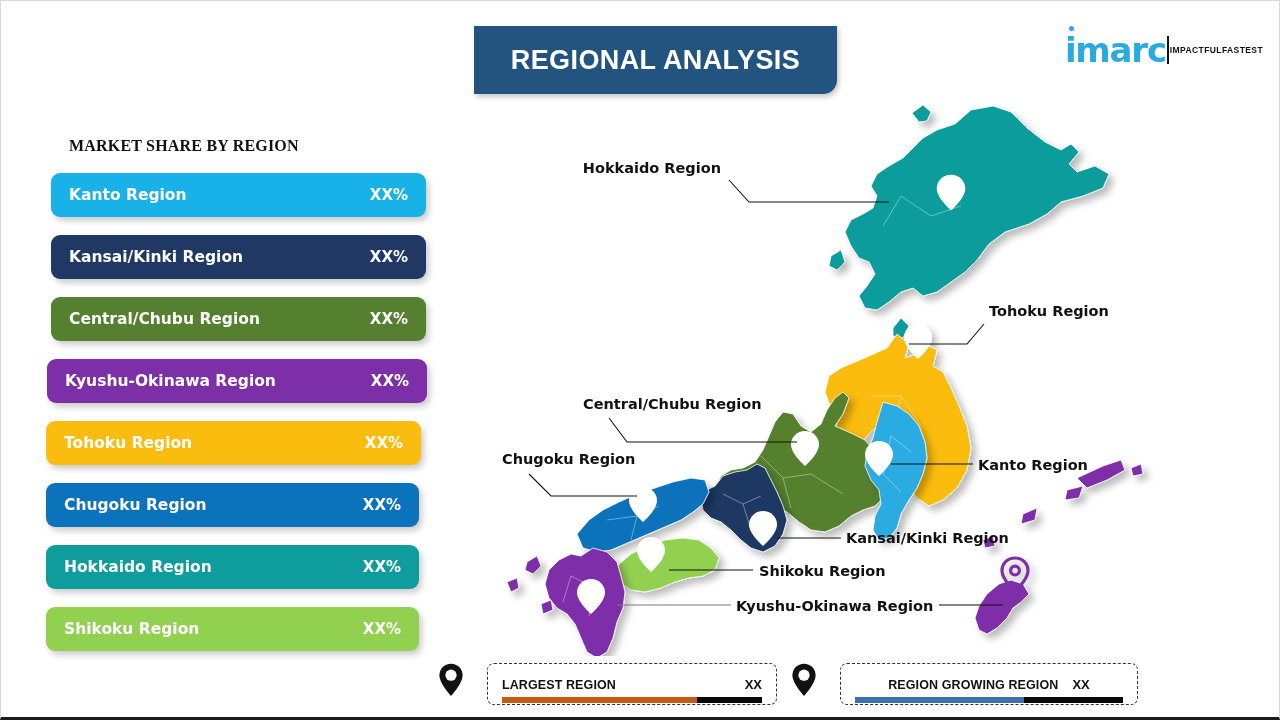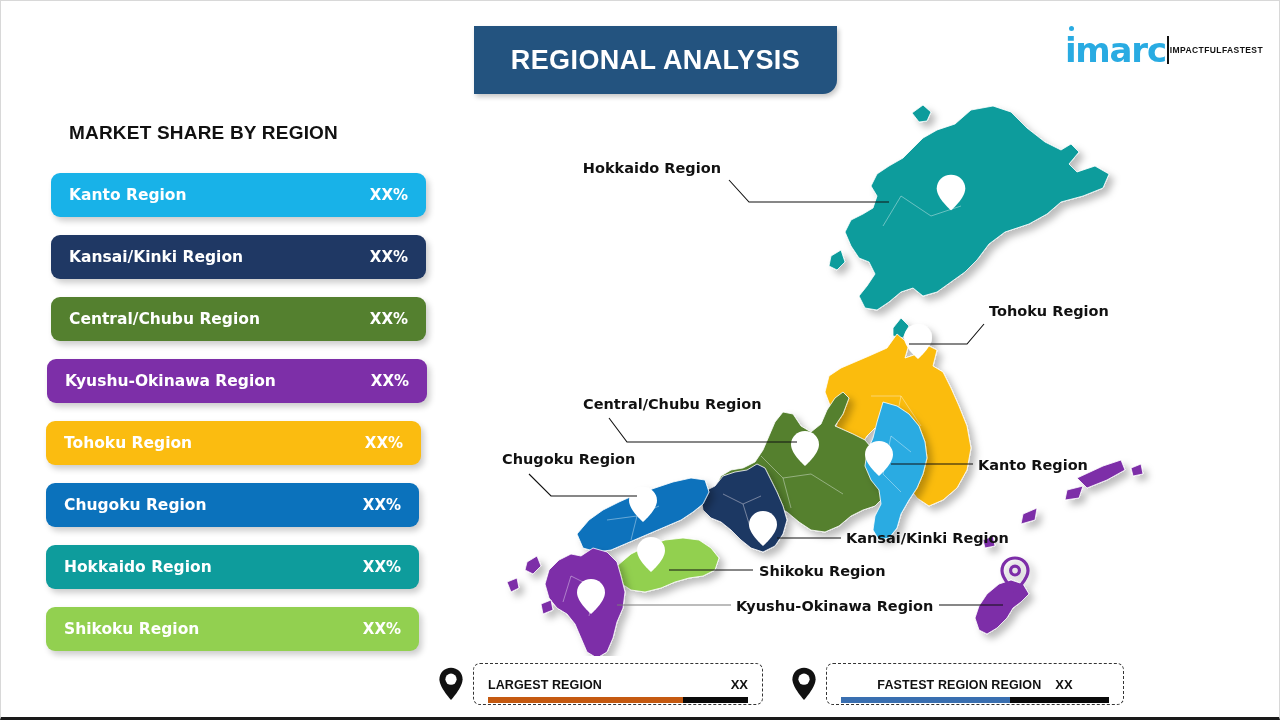--- a/index.html
+++ b/index.html
@@ -57,23 +57,24 @@
   }
   #logo .bar { width: 2px; height: 28px; background: #111; }
   #logo .tag { display: flex; flex-direction: row; justify-content: center; }
   #logo .tag span {
     font-size: 8.5px; font-weight: bold; color: #111;
     letter-spacing: 0.4px; line-height: 11px;
   }
 
   
   #panel-title {
-    position: absolute; left: 68px; top: 121px;
-    font-size: 19px; font-weight: bold; color: #111;
+    position: absolute; left: 68px; top: 136px;
+    font-size: 16px; font-weight: bold; color: #111;
     letter-spacing: 0.2px;
+    font-family: Liberation Serif, serif;
   }
   #legend { position: absolute; left: 0; top: 172px; width: 440px; }
   .legend-row {
     position: relative;
     height: 44px;
     margin-bottom: 18px;
     border-radius: 9px;
     display: flex; align-items: center;
     box-shadow: 3px 4px 6px rgba(0,0,0,0.20);
     padding: 0 18px 0 18px;
@@ -98,21 +99,21 @@
   .callout { stroke: #111; stroke-width: 1.1; fill: none; }
   .callout-grey { stroke: #7a7a7a; stroke-width: 1.1; fill: none; }
   .map-label {
     font-family: "DejaVu Sans", sans-serif;
     font-size: 14.5px; font-weight: bold; fill: #111;
   }
 
   
   .footer-item {
     position: absolute; top: 662px;
-    display: flex; align-items: center; gap: 9px;
+    display: flex; align-items: flex-start; gap: 23px;
   }
   #footer-largest { left: 437px; }
   #footer-fastest { left: 790px; }
   .pin-ico { width: 26px; height: 34px; flex: 0 0 auto; }
   .footer-box {
     border: 1.6px dashed #333;
     border-radius: 7px;
     height: 42px;
     padding: 5px 14px 6px 14px;
     display: flex; flex-direction: column; justify-content: center;
@@ -355,21 +356,21 @@
     </div>
   </div>
 
   <div class="footer-item" id="footer-fastest">
     <svg class="pin-ico" viewBox="0 0 26 34">
       <path d="M13,0.8 C19.6,0.8 24.6,5.9 24.6,12.3 C24.6,20.6 13,33 13,33 C13,33 1.4,20.6 1.4,12.3 C1.4,5.9 6.4,0.8 13,0.8 Z" fill="#111"></path>
       <circle cx="13" cy="12.2" r="5.6" fill="#fff"></circle>
     </svg>
     <div class="footer-box" id="box-fastest">
       <div class="footer-top">
-        <span class="footer-label">FASTEST REGION REGION</span>
+        <span class="footer-label">REGION GROWING REGION</span>
         <span class="footer-val">XX</span>
       </div>
       <span class="footer-track">
         <span class="footer-fill" id="fill-fastest" style="width: 63%; background: rgb(58, 111, 176);"></span>
       </span>
     </div>
   </div>
 
 </div>
 

